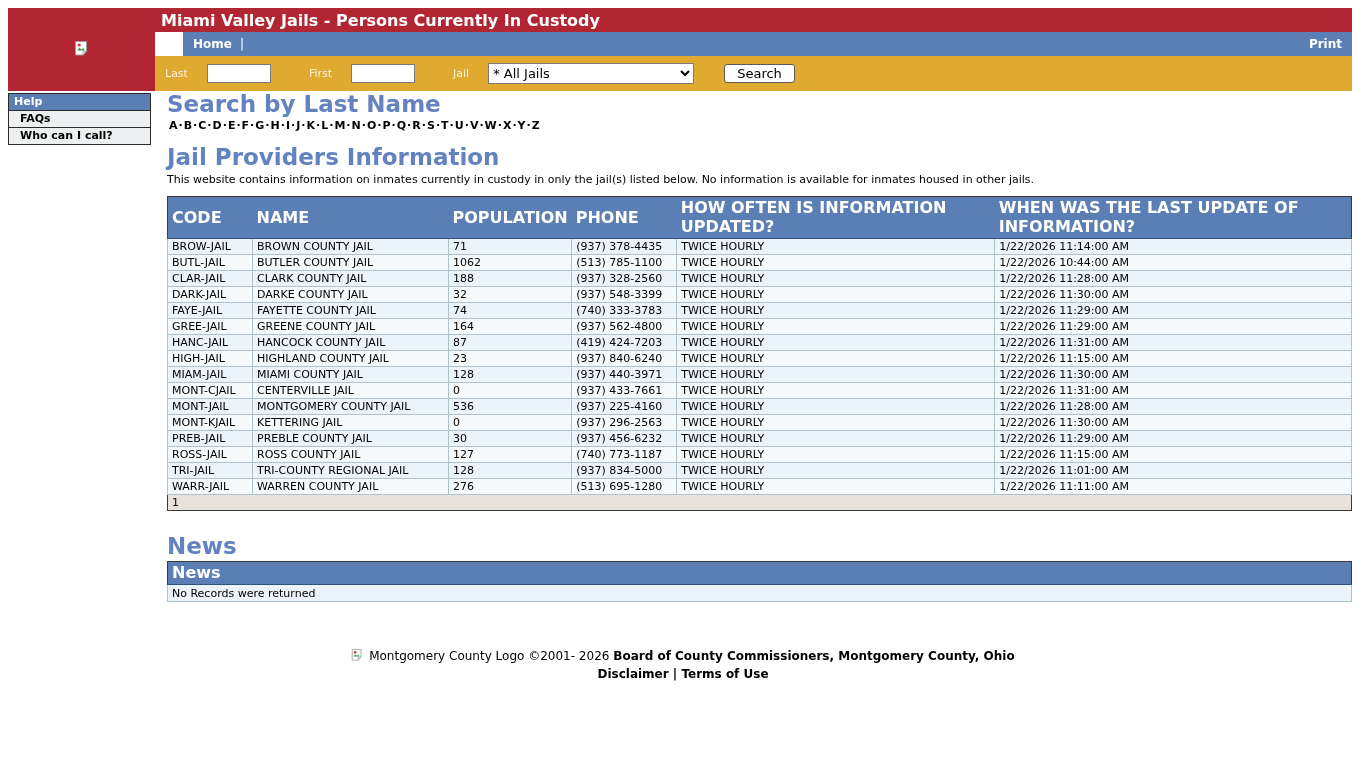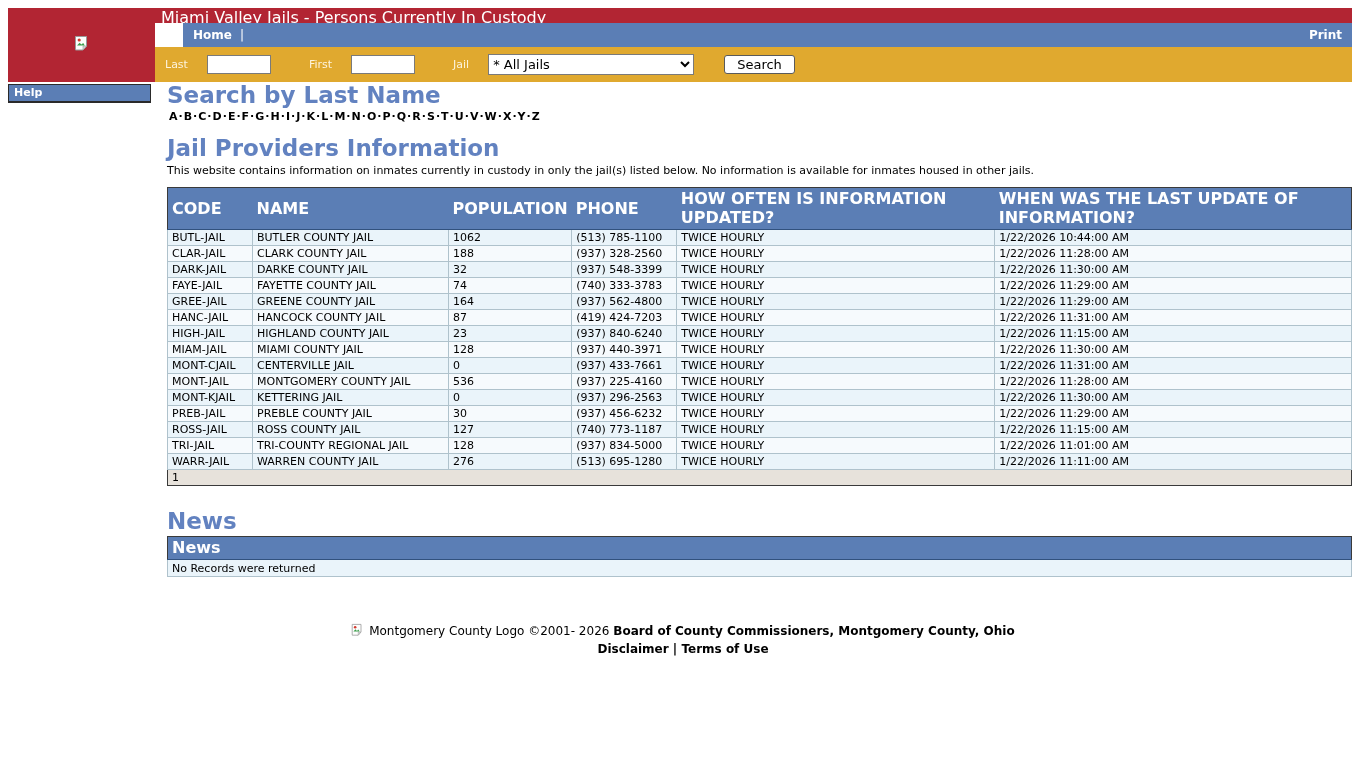--- a/index.html
+++ b/index.html
@@ -14,22 +14,22 @@
   a { text-decoration: none; color: #000; cursor: pointer; }
 
   
   .header { display: flex; width: 1344px; }
   .logo-cell {
     width: 147px; background: var(--red);
     display: flex; align-items: center; justify-content: center;
   }
   .header-right { flex: 1; display: flex; flex-direction: column; }
   .title-band {
-    background: var(--red); height: 15px; display: flex; 
-    color: #fff; font-weight: normal; font-size: 16px; padding-left: 6px;
+    background: var(--red); height: 24px; display: flex; align-items: center;
+    color: #fff; font-weight: bold; font-size: 16px; padding-left: 6px;
   }
   .nav-bar {
     background: var(--navblue); height: 24px; display: flex; align-items: center;
     justify-content: space-between; padding: 0 10px; color: #fff;
     font-size: 12px; font-weight: bold; margin-left: 28px;
   }
   .nav-bar a { color: #fff; }
   .nav-sep { margin-left: 8px; font-weight: normal; }
   .search-bar {
     background: var(--gold); height: 35px; display: flex; align-items: center;
@@ -137,20 +137,24 @@
       <select>
         <option>* All Jails</option>
       </select>
       <button>Search</button>
     </div>
   </div>
 </div>
 
 <div class="sidebar">
   <div class="sidebar-header">Help</div>
+  <div id="sidebar-items">
+      <div class="sidebar-item">FAQs</div>
+      <div class="sidebar-item">Who can I call?</div>
+    </div>
 </div>
 
 <div class="main">
   <h1>Search by Last Name</h1>
   <div class="letters" id="letters"><a>A</a><span class="dot">·</span><a>B</a><span class="dot">·</span><a>C</a><span class="dot">·</span><a>D</a><span class="dot">·</span><a>E</a><span class="dot">·</span><a>F</a><span class="dot">·</span><a>G</a><span class="dot">·</span><a>H</a><span class="dot">·</span><a>I</a><span class="dot">·</span><a>J</a><span class="dot">·</span><a>K</a><span class="dot">·</span><a>L</a><span class="dot">·</span><a>M</a><span class="dot">·</span><a>N</a><span class="dot">·</span><a>O</a><span class="dot">·</span><a>P</a><span class="dot">·</span><a>Q</a><span class="dot">·</span><a>R</a><span class="dot">·</span><a>S</a><span class="dot">·</span><a>T</a><span class="dot">·</span><a>U</a><span class="dot">·</span><a>V</a><span class="dot">·</span><a>W</a><span class="dot">·</span><a>X</a><span class="dot">·</span><a>Y</a><span class="dot">·</span><a>Z</a></div>
 
   <div class="providers-block">
     <h1>Jail Providers Information</h1>
     <div class="description">This website contains information on inmates currently in custody in only the jail(s) listed below. No information is available for inmates housed in other jails.</div>
 
@@ -168,20 +172,28 @@
             <th>CODE</th>
             <th>NAME</th>
             <th>POPULATION</th>
             <th>PHONE</th>
             <th>HOW OFTEN IS INFORMATION UPDATED?</th>
             <th>WHEN WAS THE LAST UPDATE OF INFORMATION?</th>
           </tr>
       </thead>
       <tbody id="jail-tbody">
           <tr>
+            <td>BROW-JAIL</td>
+            <td>BROWN COUNTY JAIL</td>
+            <td>71</td>
+            <td>(937) 378-4435</td>
+            <td>TWICE HOURLY</td>
+            <td>1/22/2026 11:14:00 AM</td>
+          </tr>
+          <tr>
             <td>BUTL-JAIL</td>
             <td>BUTLER COUNTY JAIL</td>
             <td>1062</td>
             <td>(513) 785-1100</td>
             <td>TWICE HOURLY</td>
             <td>1/22/2026 10:44:00 AM</td>
           </tr>
           <tr>
             <td>CLAR-JAIL</td>
             <td>CLARK COUNTY JAIL</td>

